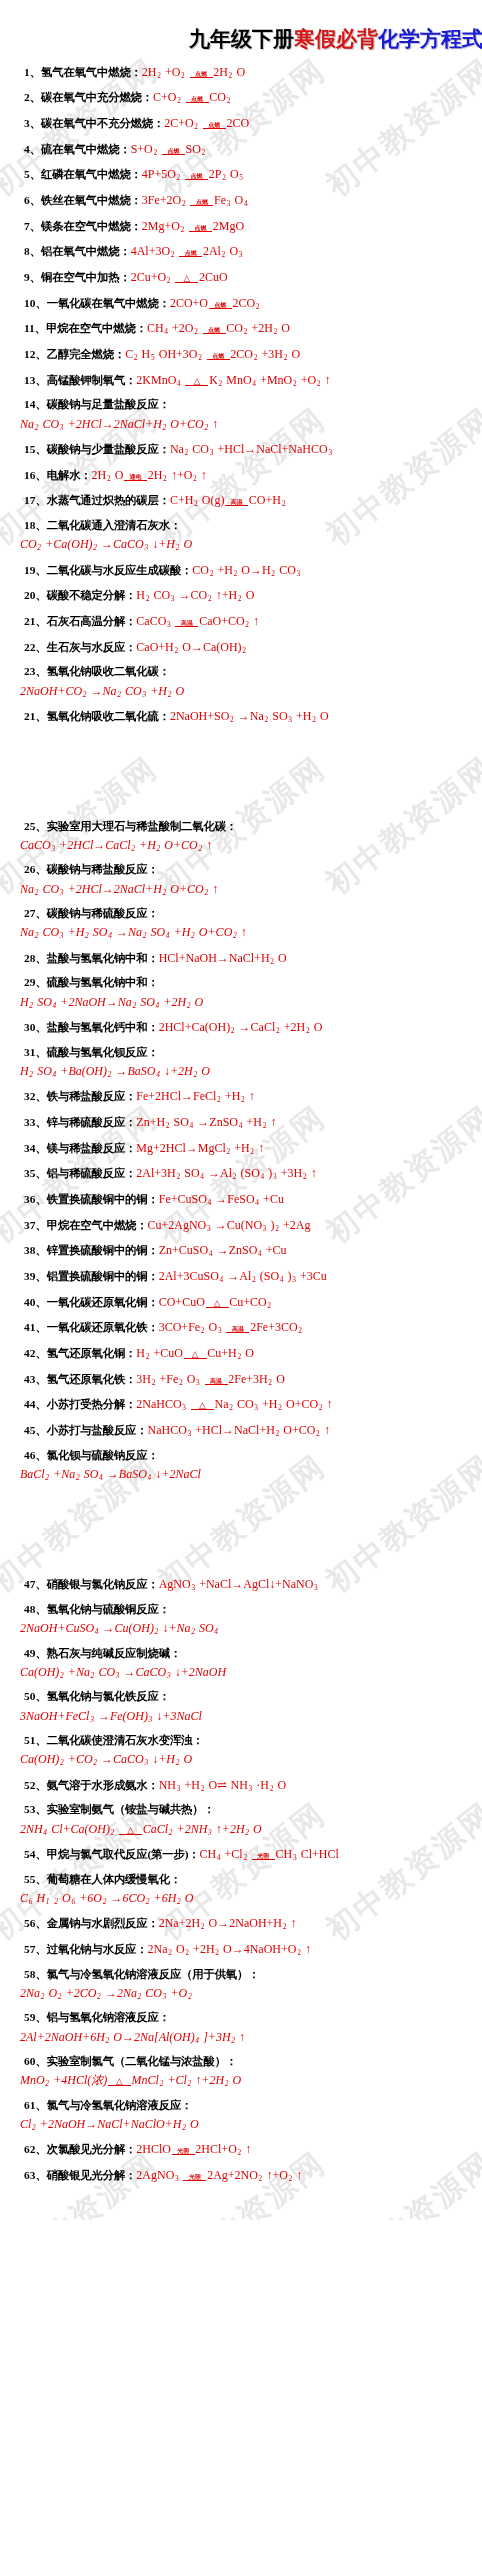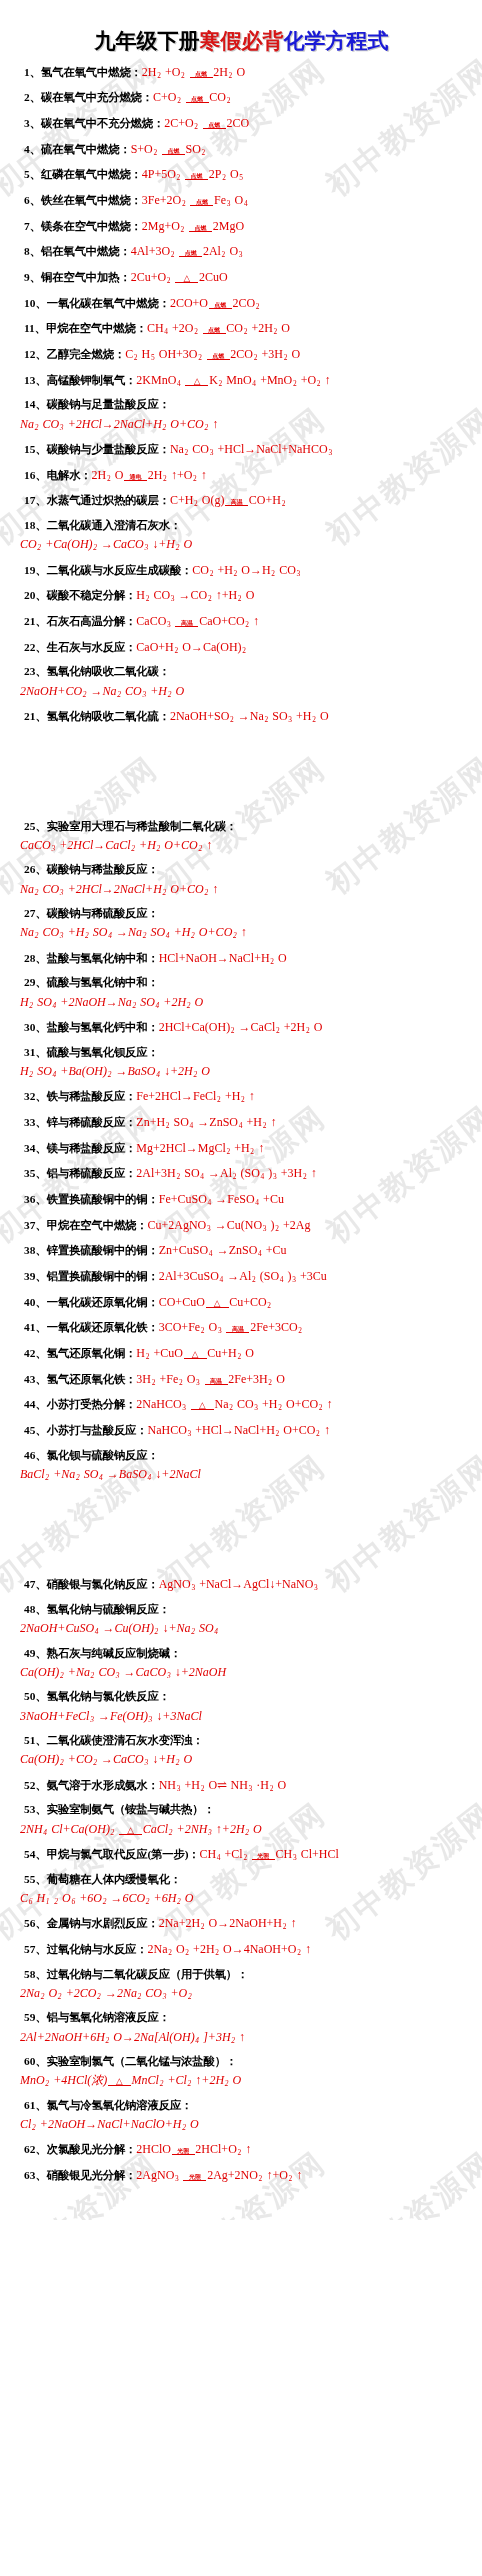--- a/index.html
+++ b/index.html
@@ -5,22 +5,22 @@
   html,body{margin:0;padding:0;background:#ffffff;}
   body{width:483px;font-family:"Liberation Serif","DejaVu Serif",serif;-webkit-font-smoothing:none;}
   .page{position:relative;width:442px;overflow:hidden;}
   .pagewrap{position:relative;}
 
   
   .wm{position:absolute;left:0;top:0;width:483px;height:100%;overflow:hidden;pointer-events:none;z-index:0;}
   .wm span{position:absolute;font-family:"Liberation Serif",serif;font-weight:bold;color:#000;opacity:.085;
            transform:rotate(-38deg);transform-origin:center;white-space:nowrap;letter-spacing:2.7px;}
 
-  .title{position:relative;z-index:2;text-align:center;font-weight:bold;font-size:21px;line-height:1.25;
-         padding:28px 0 9.4px 0;letter-spacing:0px;font-family:Liberation Serif, serif;
+  .title{position:relative;z-index:2;text-align:right;font-weight:bold;font-size:21px;line-height:1.25;
+         padding:28px 0 9.4px 0;letter-spacing:0px;font-family:Liberation Mono, monospace;
          text-shadow:1.3px 1.3px 0 rgba(0,0,0,.22);}
   .t-black{color:#000000;}
   .t-red{color:#d61515;}
   .t-blue{color:#1a1ad6;}
 
   .eqlist{position:relative;z-index:2;}
   .eq{padding:0 0 0 24px;margin:0 0 8.7px 0;line-height:1.34;}
   .eq.wrapped{margin-bottom:4px;}
   .num{color:#000;font-weight:bold;font-size:11.4px;}
   .label{color:#000;font-weight:bold;font-size:11.4px;letter-spacing:-0.2px;}
@@ -140,21 +140,21 @@
       <div class="eq wrapped"><span class="num">51、</span><span class="label">二氧化碳使澄清石灰水变浑浊：</span></div>
       <div class="eqline"><span class="rx">Ca(OH)<span class="sub">2</span><span class="sp"></span>+CO<span class="sub">2</span><span class="sp"></span>→CaCO<span class="sub">3</span><span class="sp"></span>↓+H<span class="sub">2</span><span class="sp"></span>O</span></div>
       <div class="eq"><span class="num">52、</span><span class="label">氨气溶于水形成氨水：</span><span class="rx">NH<span class="sub">3</span><span class="sp"></span>+H<span class="sub">2</span><span class="sp"></span>O⇌<span class="sp"></span>NH<span class="sub">3</span><span class="sp"></span>·H<span class="sub">2</span><span class="sp"></span>O</span></div>
       <div class="eq wrapped"><span class="num">53、</span><span class="label">实验室制氨气（铵盐与碱共热）：</span></div>
       <div class="eqline"><span class="rx">2NH<span class="sub">4</span><span class="sp"></span>Cl+Ca(OH)<span class="sub">2</span><span class="sp"></span><span class="cond heat"><span class="c-txt">△</span><span class="c-bar"></span></span>CaCl<span class="sub">2</span><span class="sp"></span>+2NH<span class="sub">3</span><span class="sp"></span>↑+2H<span class="sub">2</span><span class="sp"></span>O</span></div>
       <div class="eq"><span class="num">54、</span><span class="label">甲烷与氯气取代反应(第一步)：</span><span class="rx">CH<span class="sub">4</span><span class="sp"></span>+Cl<span class="sub">2</span><span class="sp"></span><span class="cond"><span class="c-txt">光照</span><span class="c-bar"></span></span>CH<span class="sub">3</span><span class="sp"></span>Cl+HCl</span></div>
       <div class="eq wrapped"><span class="num">55、</span><span class="label">葡萄糖在人体内缓慢氧化：</span></div>
       <div class="eqline"><span class="rx">C<span class="sub">6</span><span class="sp"></span>H<span class="sub">1</span><span class="sp"></span><span class="sub">2</span><span class="sp"></span>O<span class="sub">6</span><span class="sp"></span>+6O<span class="sub">2</span><span class="sp"></span>→6CO<span class="sub">2</span><span class="sp"></span>+6H<span class="sub">2</span><span class="sp"></span>O</span></div>
       <div class="eq"><span class="num">56、</span><span class="label">金属钠与水剧烈反应：</span><span class="rx">2Na+2H<span class="sub">2</span><span class="sp"></span>O→2NaOH+H<span class="sub">2</span><span class="sp"></span>↑</span></div>
       <div class="eq"><span class="num">57、</span><span class="label">过氧化钠与水反应：</span><span class="rx">2Na<span class="sub">2</span><span class="sp"></span>O<span class="sub">2</span><span class="sp"></span>+2H<span class="sub">2</span><span class="sp"></span>O→4NaOH+O<span class="sub">2</span><span class="sp"></span>↑</span></div>
-      <div class="eq wrapped"><span class="num">58、</span><span class="label">过氧化钠与二氧化碳反应（用于供氧）：</span></div>
+      <div class="eq wrapped"><span class="num">58、</span><span class="label">氯气与冷氢氧化钠溶液反应（用于供氧）：</span></div>
       <div class="eqline"><span class="rx">2Na<span class="sub">2</span><span class="sp"></span>O<span class="sub">2</span><span class="sp"></span>+2CO<span class="sub">2</span><span class="sp"></span>→2Na<span class="sub">2</span><span class="sp"></span>CO<span class="sub">3</span><span class="sp"></span>+O<span class="sub">2</span></span></div>
       <div class="eq wrapped"><span class="num">59、</span><span class="label">铝与氢氧化钠溶液反应：</span></div>
       <div class="eqline"><span class="rx">2Al+2NaOH+6H<span class="sub">2</span><span class="sp"></span>O→2Na[Al(OH)<span class="sub">4</span><span class="sp"></span>]+3H<span class="sub">2</span><span class="sp"></span>↑</span></div>
       <div class="eq wrapped"><span class="num">60、</span><span class="label">实验室制氯气（二氧化锰与浓盐酸）：</span></div>
       <div class="eqline"><span class="rx">MnO<span class="sub">2</span><span class="sp"></span>+4HCl(浓)<span class="cond heat"><span class="c-txt">△</span><span class="c-bar"></span></span>MnCl<span class="sub">2</span><span class="sp"></span>+Cl<span class="sub">2</span><span class="sp"></span>↑+2H<span class="sub">2</span><span class="sp"></span>O</span></div>
       <div class="eq wrapped"><span class="num">61、</span><span class="label">氯气与冷氢氧化钠溶液反应：</span></div>
       <div class="eqline"><span class="rx">Cl<span class="sub">2</span><span class="sp"></span>+2NaOH→NaCl+NaClO+H<span class="sub">2</span><span class="sp"></span>O</span></div>
       <div class="eq"><span class="num">62、</span><span class="label">次氯酸见光分解：</span><span class="rx">2HClO<span class="cond"><span class="c-txt">光照</span><span class="c-bar"></span></span>2HCl+O<span class="sub">2</span><span class="sp"></span>↑</span></div>
       <div class="eq"><span class="num">63、</span><span class="label">硝酸银见光分解：</span><span class="rx">2AgNO<span class="sub">3</span><span class="sp"></span><span class="cond"><span class="c-txt">光照</span><span class="c-bar"></span></span>2Ag+2NO<span class="sub">2</span><span class="sp"></span>↑+O<span class="sub">2</span><span class="sp"></span>↑</span></div>
     </div>

